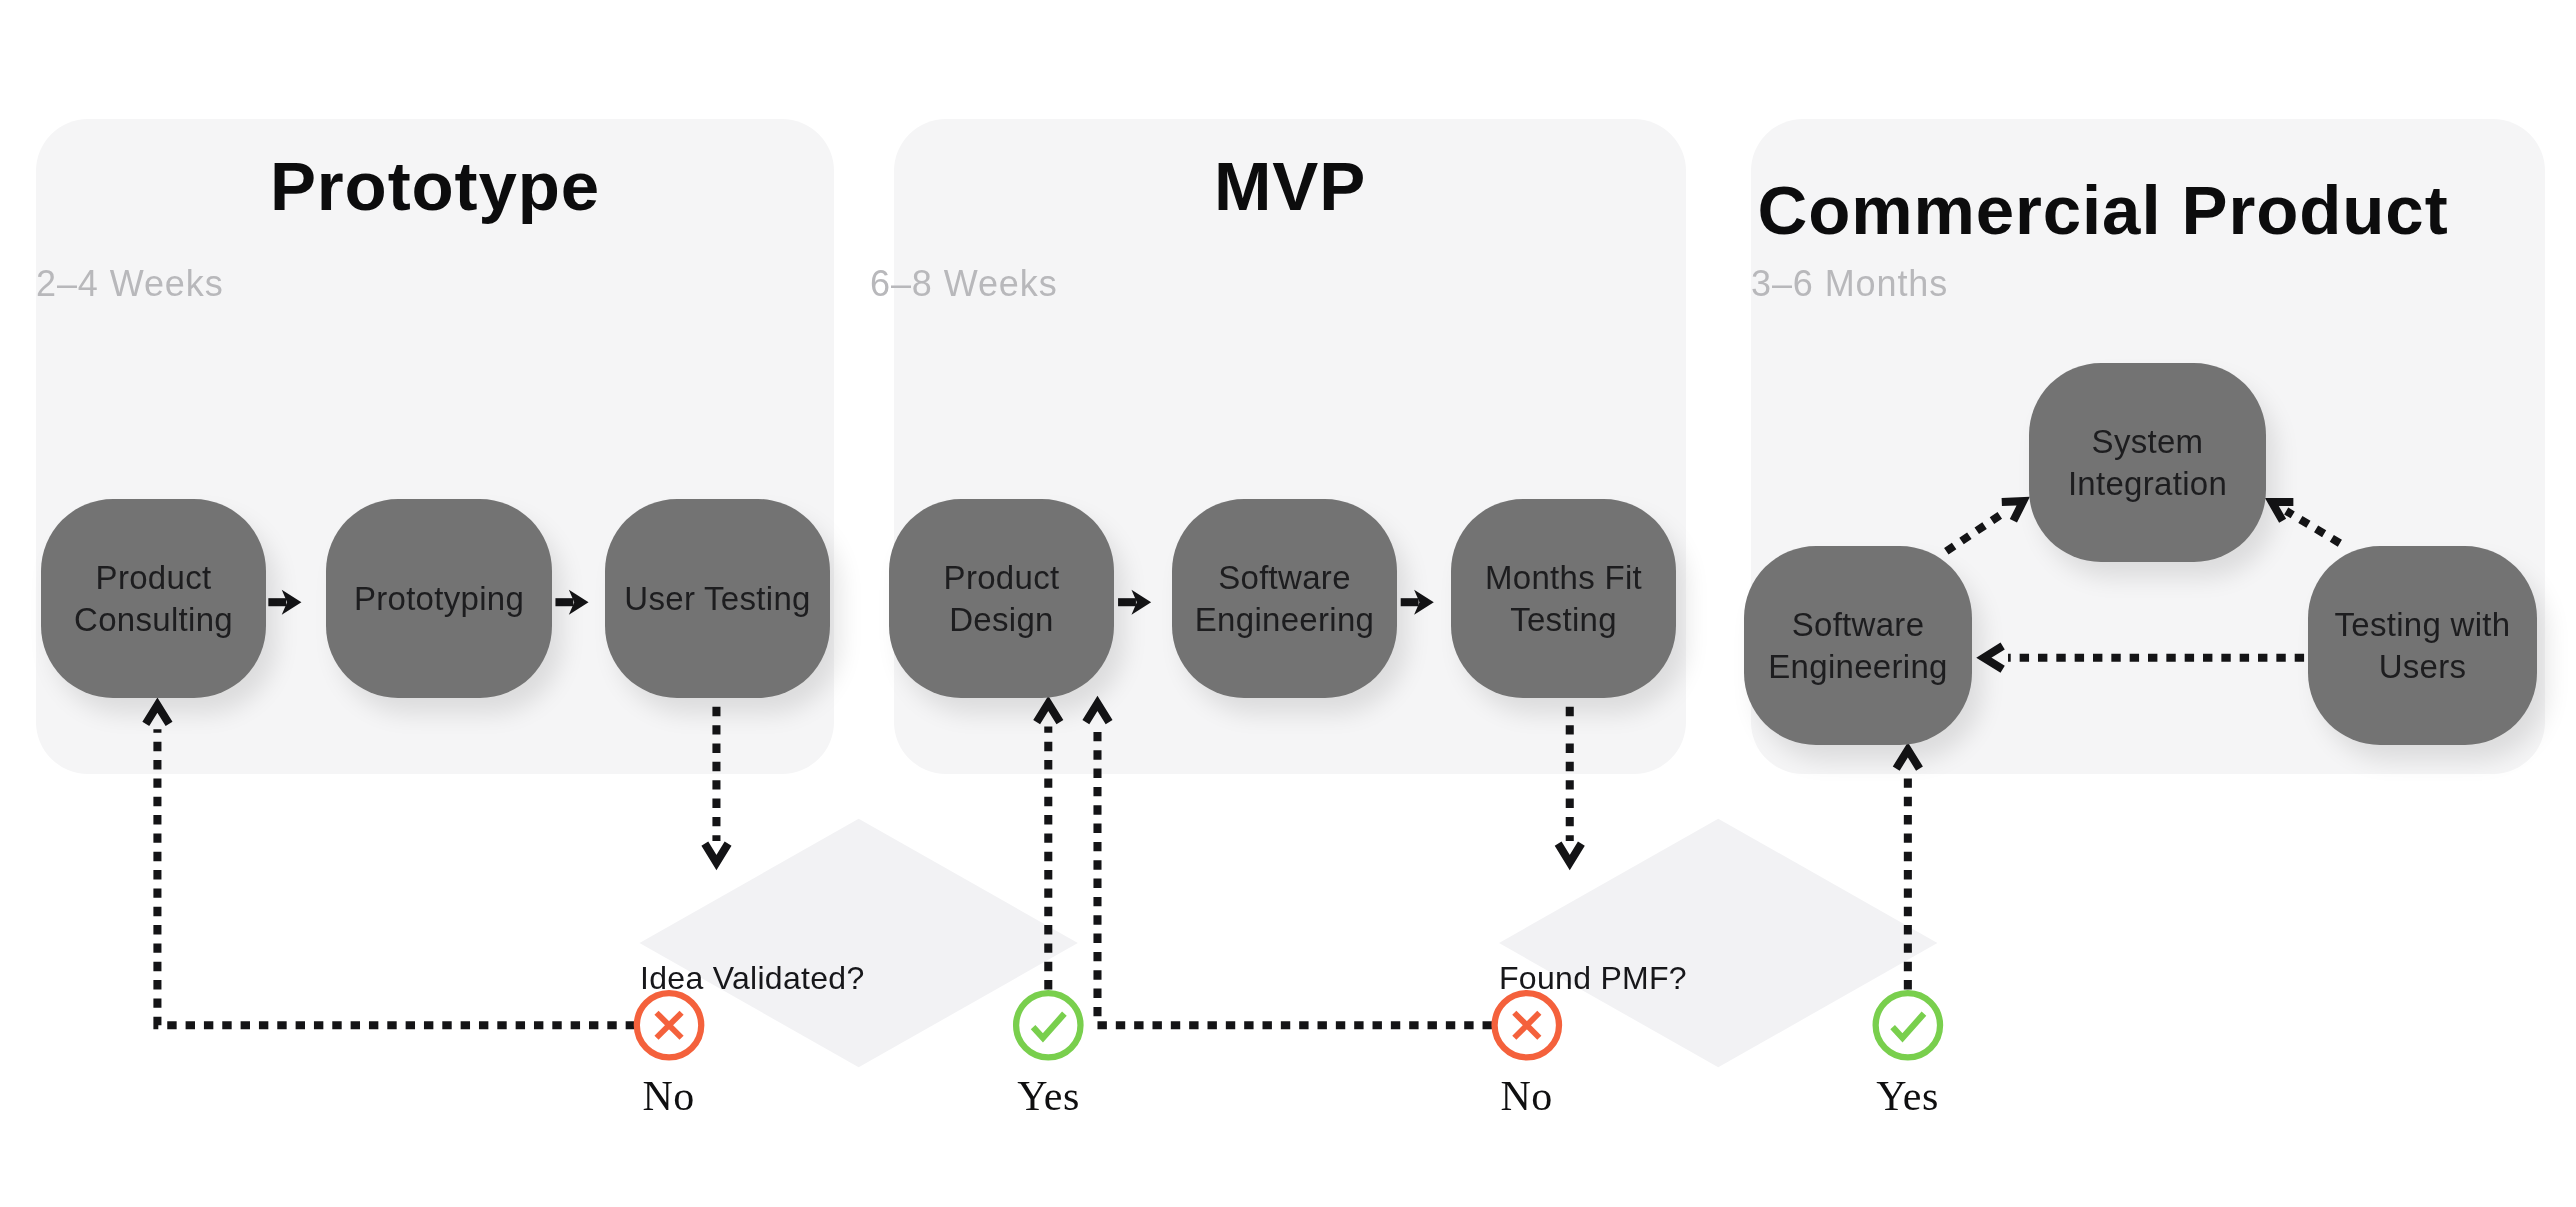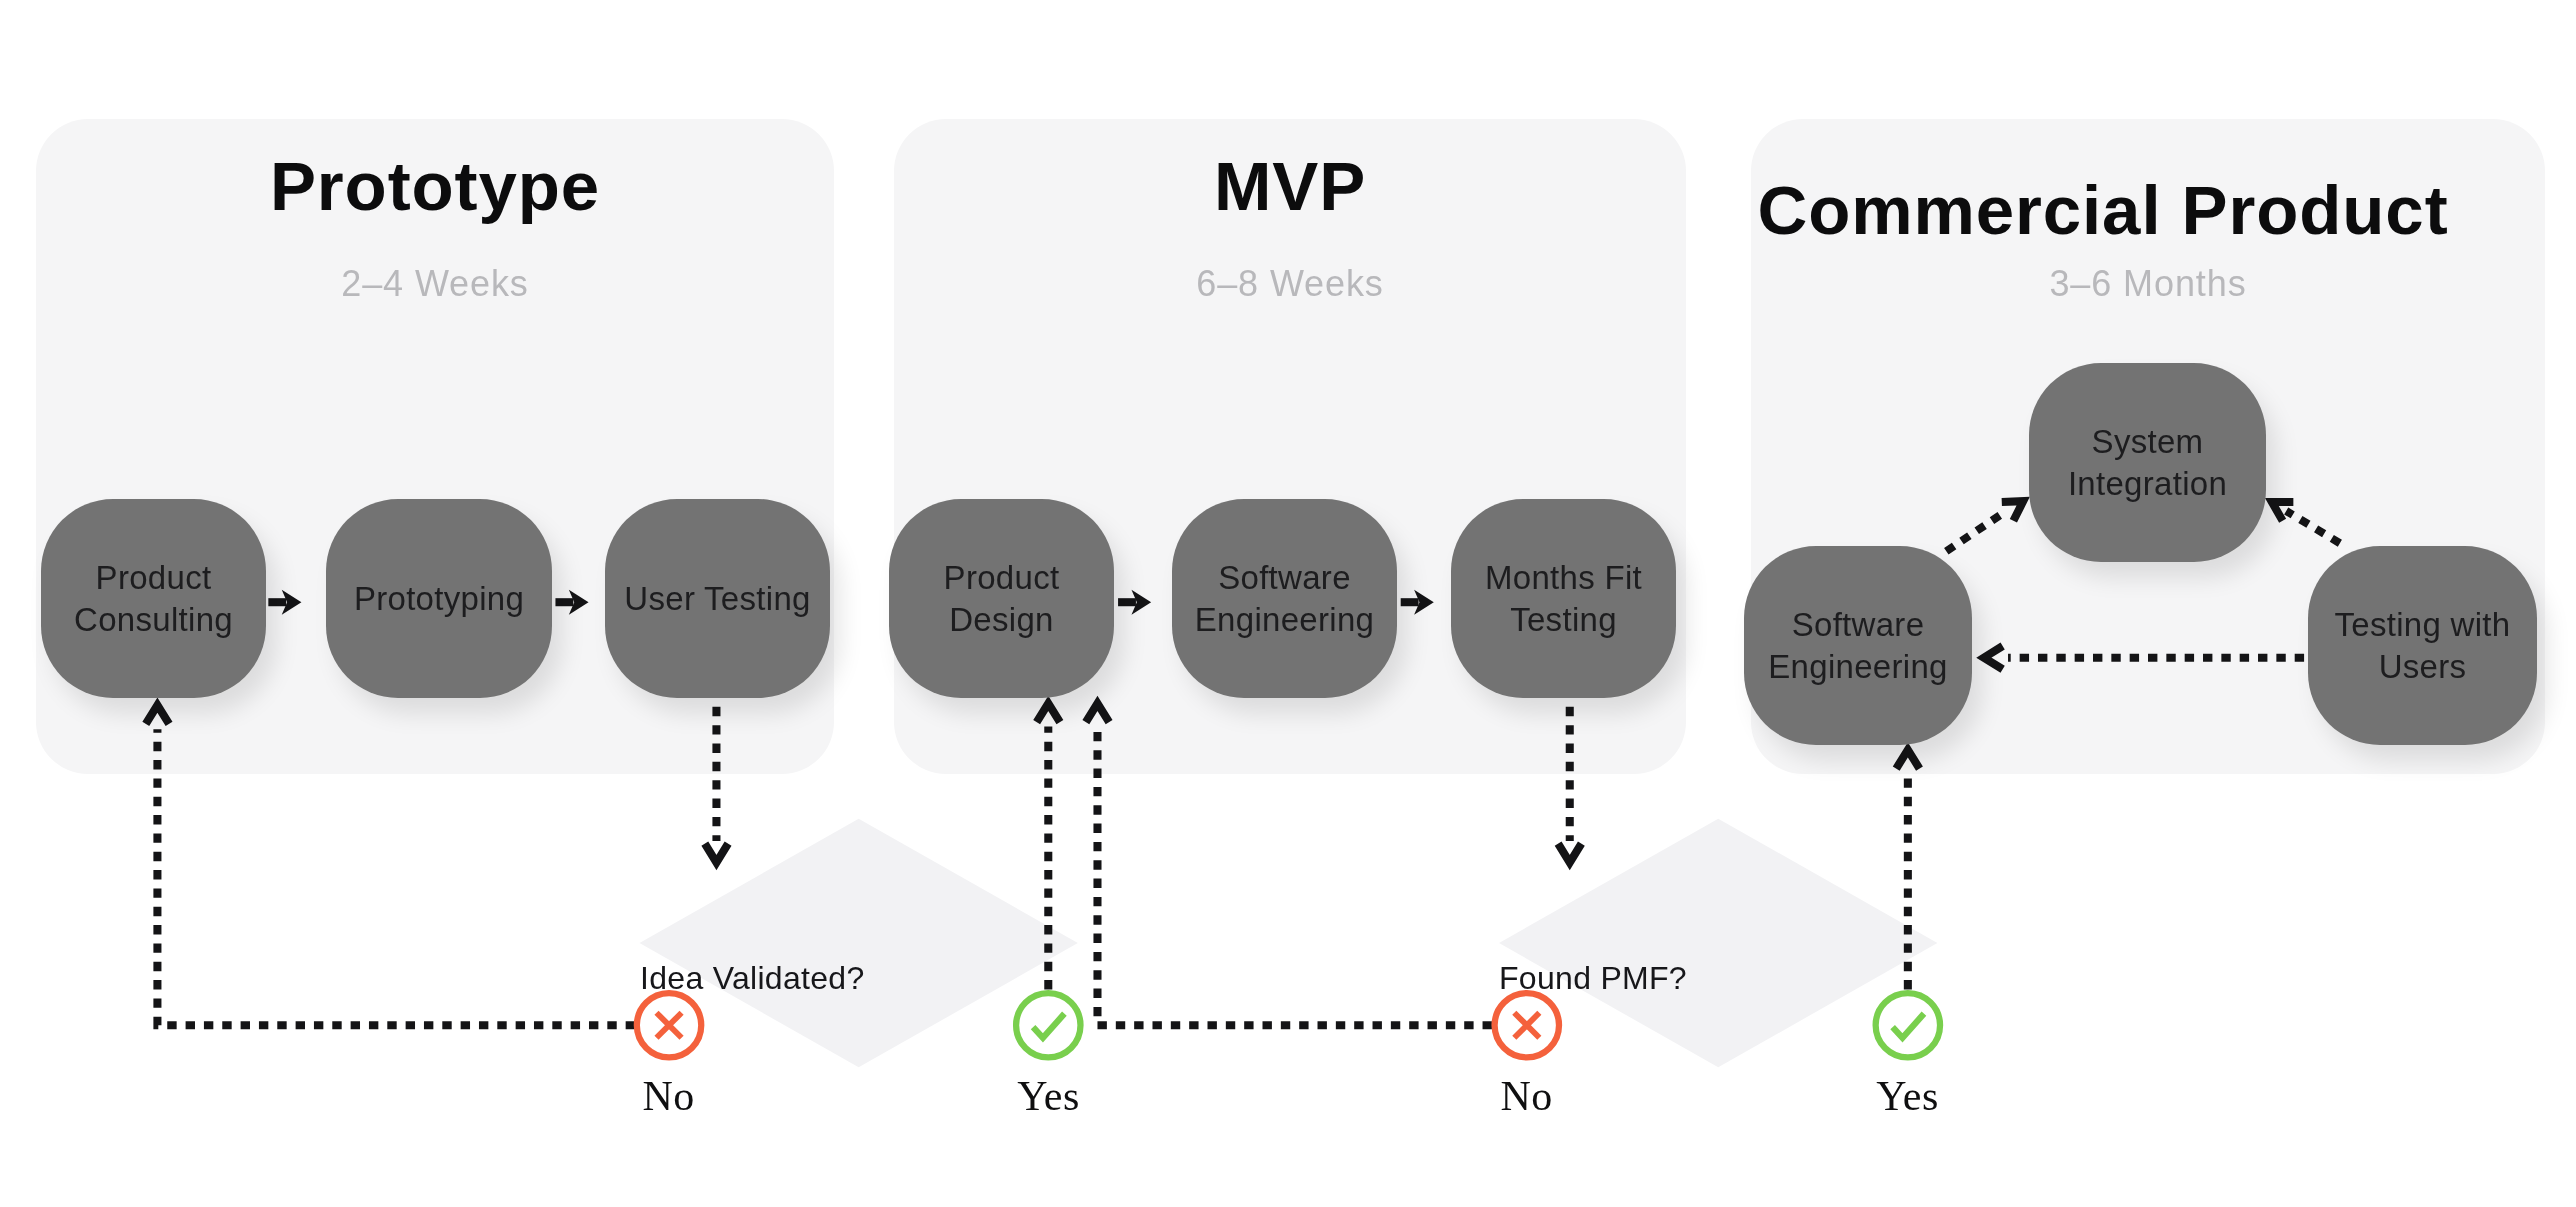--- a/index.html
+++ b/index.html
@@ -11,21 +11,21 @@
   body{
     width:2576px;height:1208px;background:#ffffff;position:relative;
     overflow:hidden;font-family:"Liberation Sans", sans-serif;
   }
   .panel{position:absolute;background:var(--panel);border-radius:52px;}
   .panel-title{
     position:absolute;text-align:center;font-size:69px;line-height:77px;
     font-weight:600;color:var(--title);letter-spacing:0.9px;
   }
   .panel-sub{
-    position:absolute;text-align:center;font-size:36px;line-height:45px;
+    position:absolute;text-align:left;font-size:36px;line-height:45px;
     font-weight:400;color:var(--subtitle);letter-spacing:0.9px;
   }
   .node{
     position:absolute;background:#737373;border-radius:72px;
     display:flex;align-items:center;justify-content:center;text-align:center;
     font-size:33px;line-height:42px;color:var(--node-text);letter-spacing:0.3px;
     white-space:pre-line;box-shadow:10.7px 16px 23px rgba(0,0,0,.10);
   }
   .q-label{
     position:absolute;text-align:left;font-size:32px;line-height:39px;
@@ -52,21 +52,21 @@
 
 <div class="panel" style="left:36px;top:119px;width:798px;height:655px;"></div>
 <div class="panel" style="left:894px;top:119px;width:792px;height:655px;"></div>
 <div class="panel" style="left:1751px;top:119px;width:794px;height:655px;"></div>
 
 <div class="panel-title" style="left:36px;top:148px;width:798px;">Prototype</div>
 <div class="panel-title" style="left:894px;top:148px;width:792px;">MVP</div>
 <div class="panel-title" style="left:1706px;top:148px;width:794px;margin-top:24px;">Commercial Product</div>
 
 <div class="panel-sub" style="left:36px;top:261px;width:798px;">2–4 Weeks</div>
-<div class="panel-sub" style="left:894px;top:261px;width:792px;">6–8 Weeks</div>
+<div class="panel-sub" style="left:870px;top:261px;width:792px;">6–8 Weeks</div>
 <div class="panel-sub" style="left:1751px;top:261px;width:794px;">3–6 Months</div>
 
 <svg class="flow" width="2576" height="1208" viewBox="0 0 2880 1350">
 
   <polygon class="diamond" points="960,915 1205,1054 960,1193 715,1054"></polygon>
   <polygon class="diamond" points="1921,915 2166,1054 1921,1193 1676,1054"></polygon>
 
   <g>
     <line class="solidline" x1="300" y1="673" x2="320" y2="673"></line>
     <path class="solidhead" d="M337,673 L315,659 L321,673 L315,687 Z"></path>

